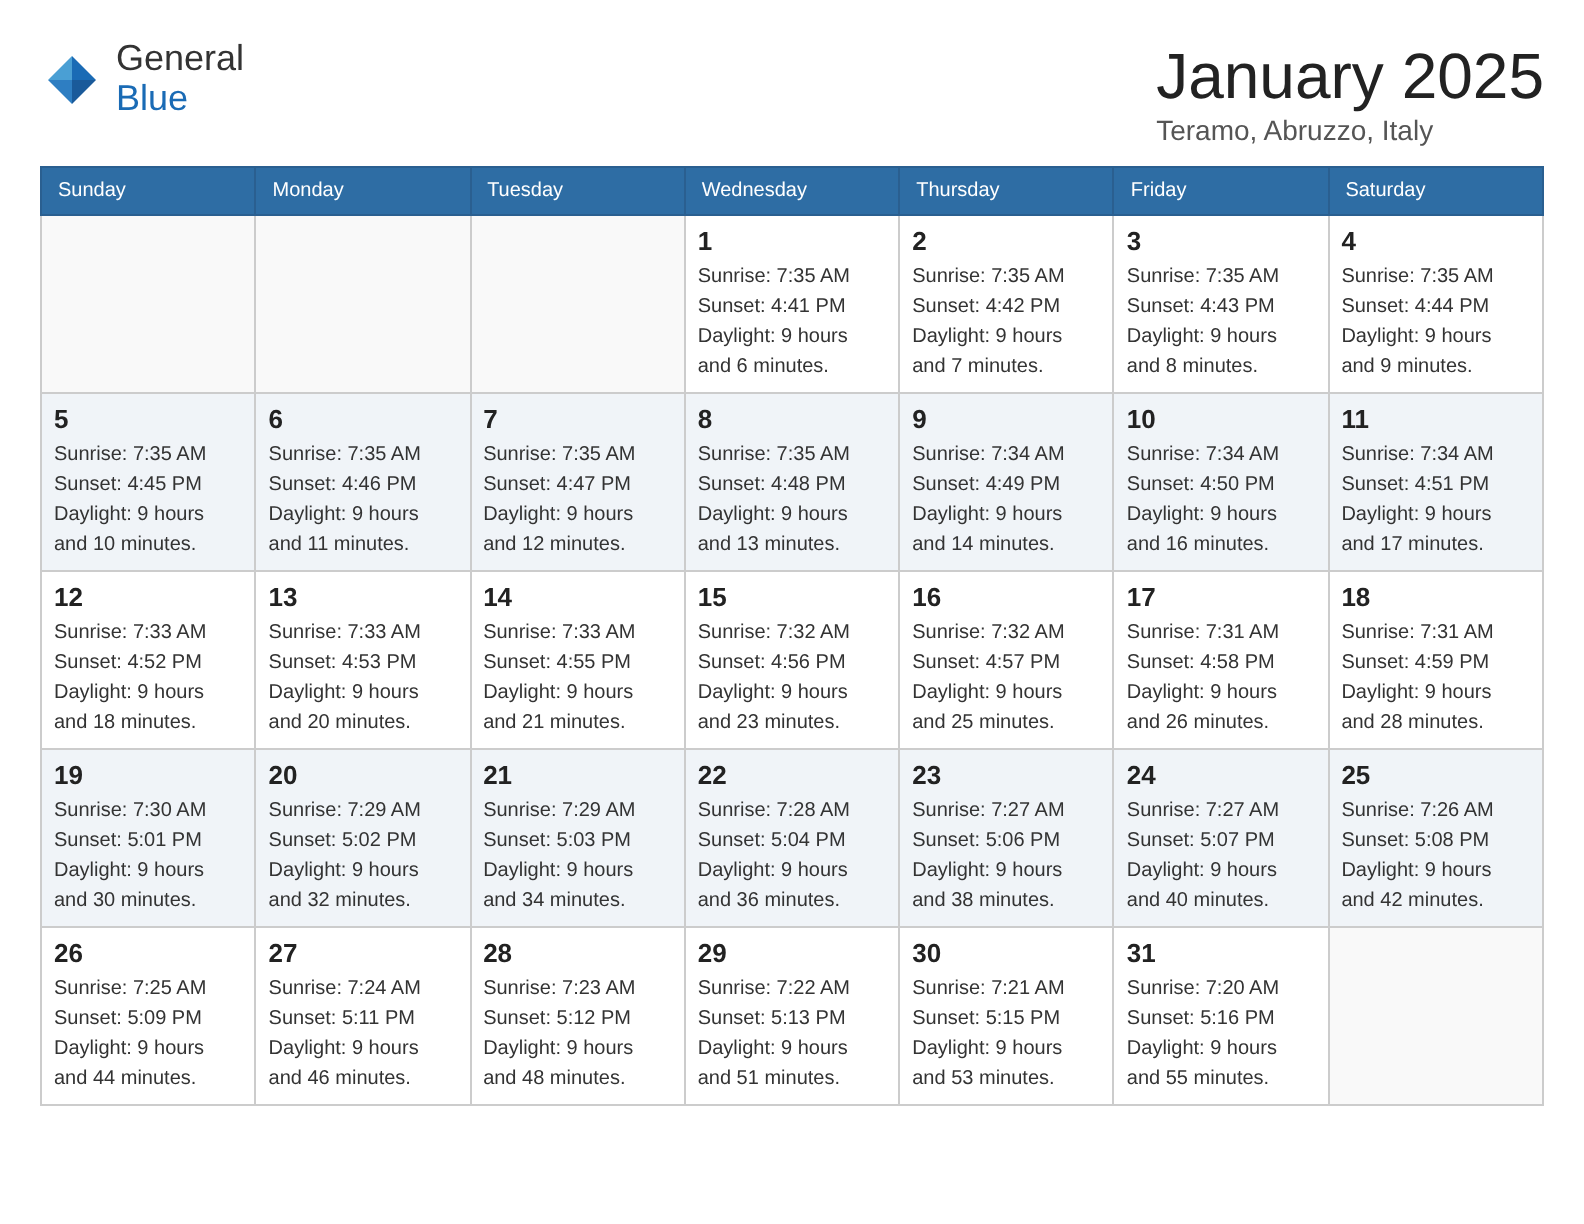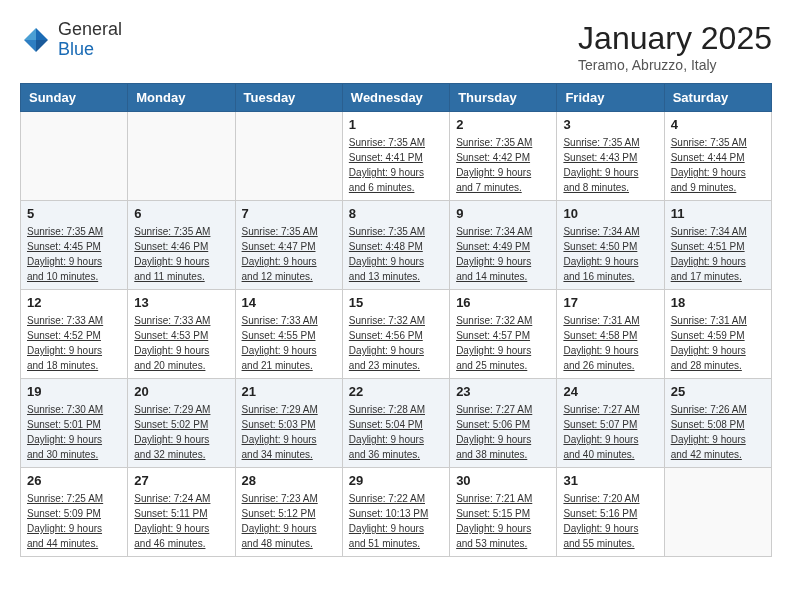--- a/index.html
+++ b/index.html
@@ -45,22 +45,22 @@
     .calendar {
       width: 100%;
       border-collapse: collapse;
       border: 1px solid #ccc;
     }
     .calendar thead tr {
       background: #2e6da4;
     }
     .calendar thead th {
       color: #fff;
-      font-size: 13px;
-      font-weight: bold;
+      font-size: 10px;
+      font-weight: normal;
       padding: 6px 8px;
       text-align: left;
       border: 1px solid #2a5f90;
     }
     .calendar tbody tr {
       vertical-align: top;
     }
     .calendar tbody tr:nth-child(odd) {
       background: #fff;
     }
@@ -79,21 +79,20 @@
     .day-num {
       font-size: 13px;
       font-weight: bold;
       color: #222;
       margin-bottom: 3px;
     }
     .day-info {
       font-size: 10px;
       line-height: 1.5;
       color: #333;
-      text-decoration: underline;
     }
     .empty-cell {
       background: #f9f9f9;
     }
   </style>
 </head>
 <body>
 
 <div class="header">
   <div class="logo">
@@ -388,21 +387,21 @@
             <div>Sunrise: 7:23 AM</div>
             <div>Sunset: 5:12 PM</div>
             <div>Daylight: 9 hours</div>
             <div>and 48 minutes.</div>
           </div>
         </td>
         <td>
           <div class="day-num">29</div>
           <div class="day-info">
             <div>Sunrise: 7:22 AM</div>
-            <div>Sunset: 10:13 PM</div>
+            <div>Sunset: 5:13 PM</div>
             <div>Daylight: 9 hours</div>
             <div>and 51 minutes.</div>
           </div>
         </td>
         <td>
           <div class="day-num">30</div>
           <div class="day-info">
             <div>Sunrise: 7:21 AM</div>
             <div>Sunset: 5:15 PM</div>
             <div>Daylight: 9 hours</div>

